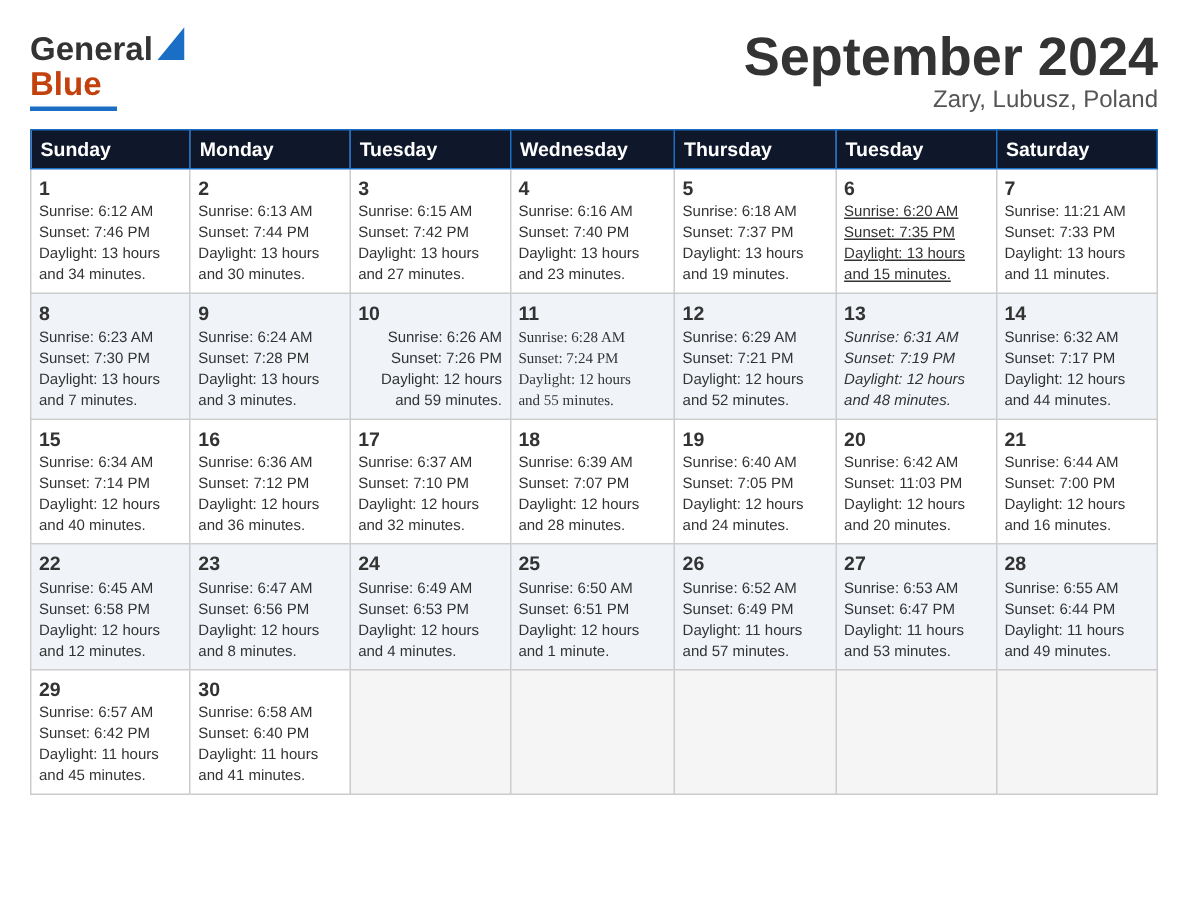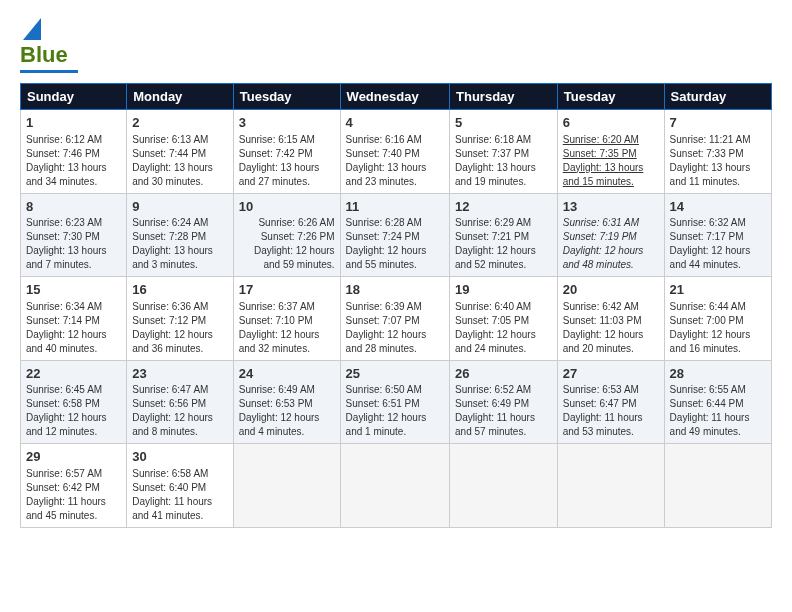--- a/index.html
+++ b/index.html
@@ -81,30 +81,37 @@
       line-height: 1.4;
     }
   </style>
 </head>
 <body>
 
 <div class="page">
   <div class="header">
     <div class="logo">
       <div style="display:flex;align-items:center;">
+        <span style="font-size:22px;font-weight:bold;color:#333;">
+          <span style="color:#333;">General</span>
+        </span>
         <span style="display:inline-block;margin-left:3px;margin-bottom:2px;">
           <svg width="18" height="22" viewBox="0 0 18 22">
               <polygon points="0,22 18,22 18,0" fill="#1a6fc4"></polygon>
             </svg>
         </span>
       </div>
       <div style="display:flex;align-items:center;">
-        <span style="font-size:22px;font-weight:bold;color:#4d7c0f;margin-top:-4px;text-align:right;">Blue</span>
+        <span style="font-size:22px;font-weight:bold;color:#c2410c;margin-top:-4px;text-align:right;">Blue</span>
       </div>
       <div style="width:58px;height:3px;background:#1a6fc4;margin-top:2px;"></div>
+    </div>
+    <div class="title-block">
+      <h1>September 2024</h1>
+      <h2>Zary, Lubusz, Poland</h2>
     </div>
   </div>
 
   <table class="calendar">
     <thead>
       <tr>
         <th>Sunday</th>
         <th>Monday</th>
         <th>Tuesday</th>
         <th>Wednesday</th>
@@ -182,21 +189,21 @@
           </td>
           <td>
             <span class="day-num">10</span>
             <div class="day-info" style="white-space: pre-line; text-align: right;">Sunrise: 6:26 AM
 Sunset: 7:26 PM
 Daylight: 12 hours
 and 59 minutes.</div>
           </td>
           <td>
             <span class="day-num">11</span>
-            <div class="day-info" style="white-space: pre-line;">Sunrise: 6:28 AM
+            <div class="day-info" style="white-space: pre-line; font-family: Liberation Serif, serif;">Sunrise: 6:28 AM
 Sunset: 7:24 PM
 Daylight: 12 hours
 and 55 minutes.</div>
           </td>
           <td>
             <span class="day-num">12</span>
             <div class="day-info" style="white-space: pre-line;">Sunrise: 6:29 AM
 Sunset: 7:21 PM
 Daylight: 12 hours
 and 52 minutes.</div>

